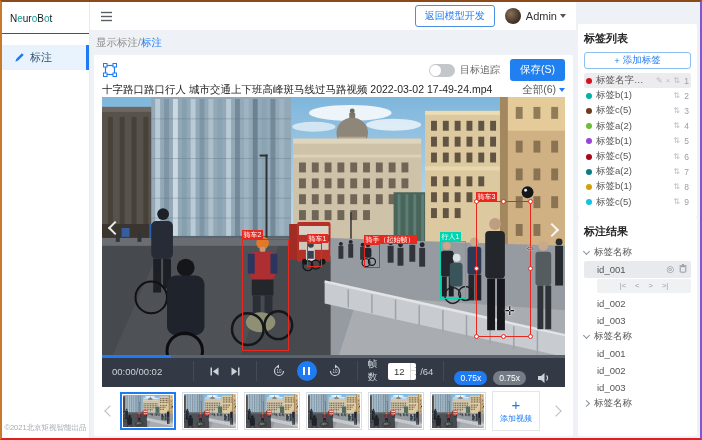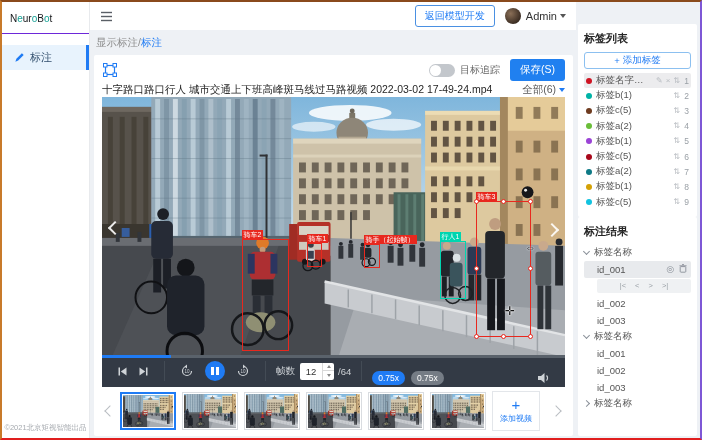--- a/index.html
+++ b/index.html
@@ -508,20 +508,21 @@
           <span class="nav-chev left"></span>
           <span class="nav-chev right"></span>
           <span class="cursor-cross">✛</span>
           <span class="cursor-resize">⇔</span>
         </div>
 
         <div class="controls">
           <div class="progress">
               <div class="fill" style="width:15%;"></div>
             </div>
+          <div class="cgroup time">00:00/00:02</div>
           <div class="cgroup">
             <span class="cbtn">
                 <svg width="11" height="11" viewBox="0 0 11 11">
                   <rect x="1.5" y="1.5" width="1.5" height="8" fill="#cfd3d7"></rect>
                   <polygon points="9.5,1.5 9.5,9.5 3.8,5.5" fill="#cfd3d7"></polygon>
                 </svg>
               </span>
             <span class="cbtn">
                 <svg width="11" height="11" viewBox="0 0 11 11">
                   <rect x="8" y="1.5" width="1.5" height="8" fill="#cfd3d7"></rect>

